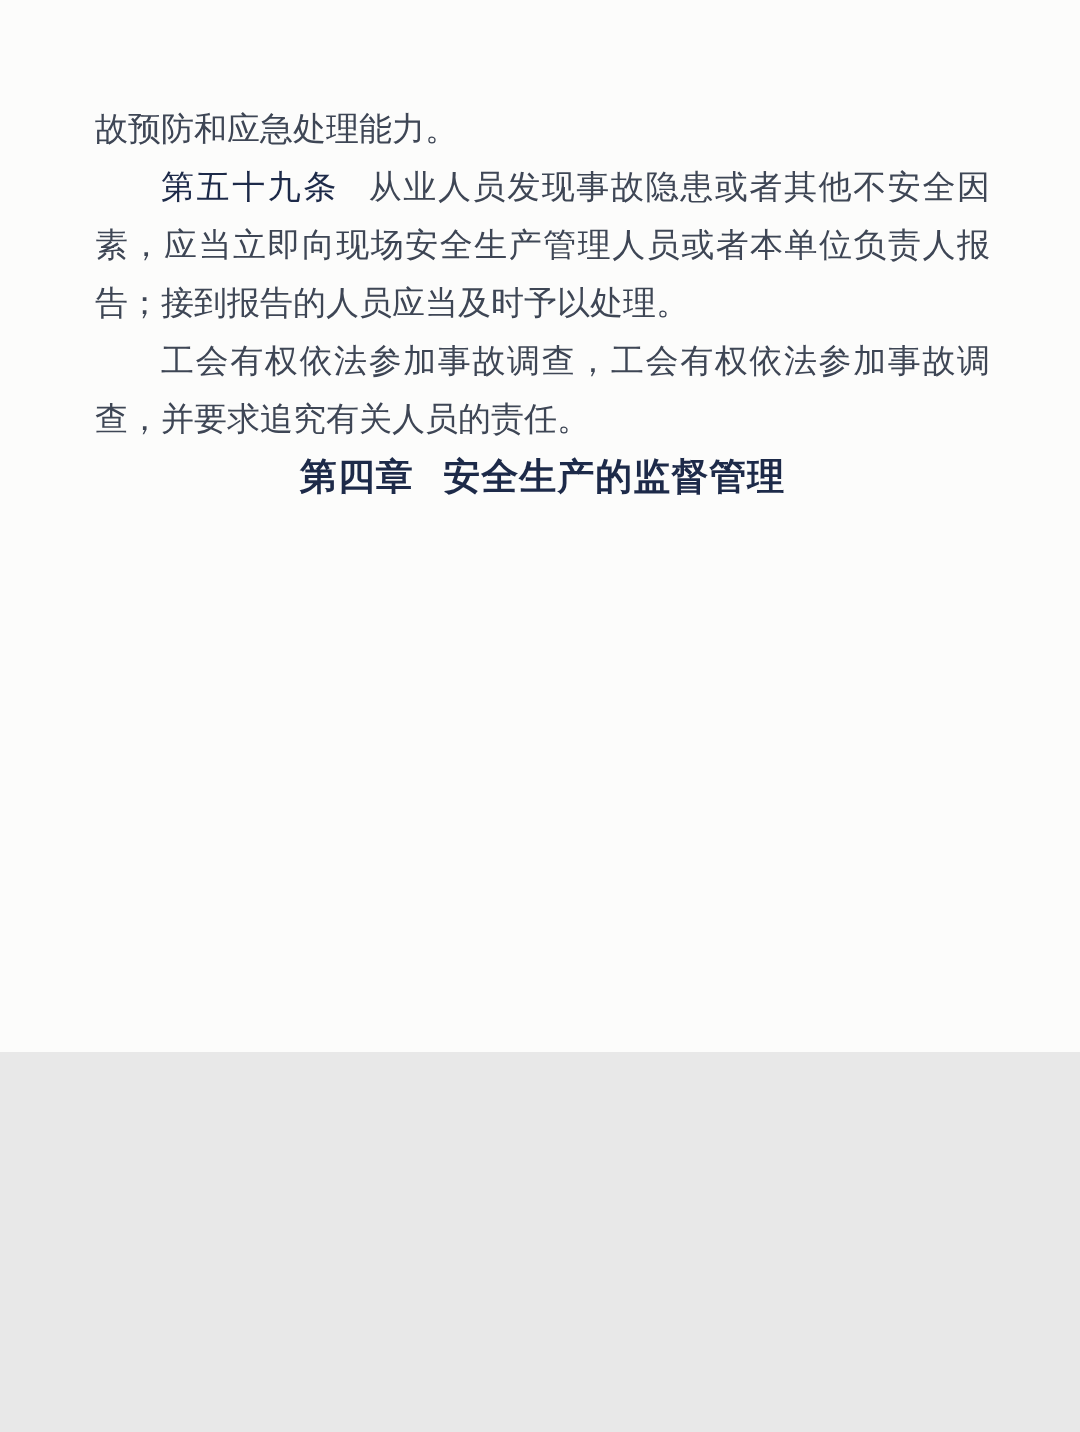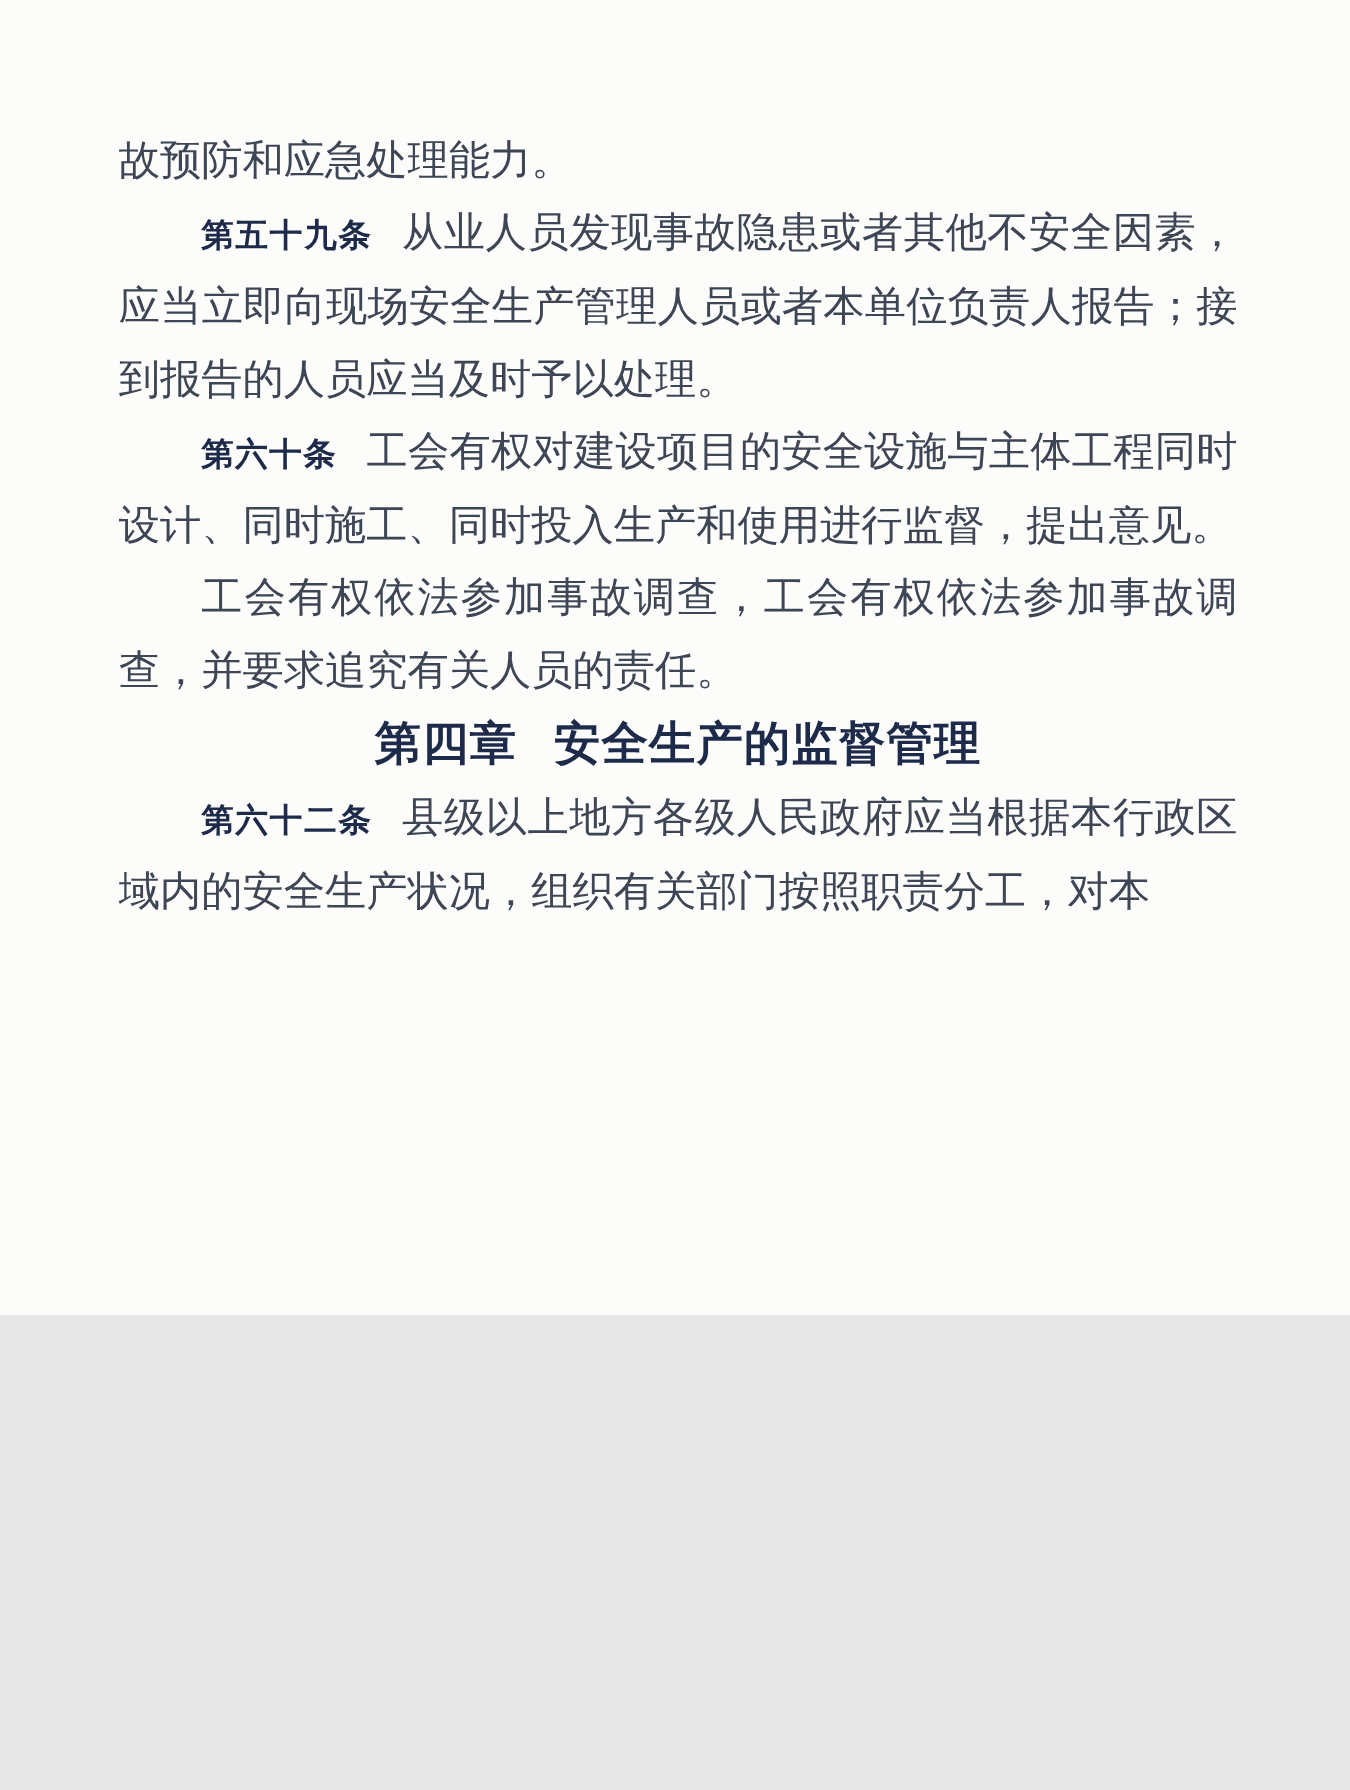--- a/index.html
+++ b/index.html
@@ -27,22 +27,22 @@
   }
   p.para {
     margin: 0;
     padding: 0;
   }
   p.indent {
     text-indent: 2em;
   }
   .article-no {
     font-family: "Liberation Sans", "DejaVu Sans", sans-serif;
-    font-weight: 700;
-    font-size: 26px;
+    font-weight: 400;
+    font-size: 33px;
     color: #1d2a49;
     letter-spacing: 1px;
     margin-right: 0.9em;
   }
   .chapter-heading {
     margin: 0;
     padding: 0;
     text-align: center;
     text-indent: 0;
     line-height: 58px;
@@ -61,24 +61,22 @@
 </head>
 <body>
 
 <div class="page">
   <div class="doc">
 
     <p class="para"><span>故预防和应急处理能力。</span></p>
 
     <p class="para indent"><span class="article-no">第五十九条</span><span>从业人员发现事故隐患或者其他不安全因素，应当立即向现场安全生产管理人员或者本单位负责人报告；接到报告的人员应当及时予以处理。</span></p>
 
-    <p class="para indent"><span class="article-no">第六十条</span><span>工会有权对建设项目的安全设施与主体工程同时设计、同时施工、同时投入生产和使用进行监督，提出意见。</span></p>
 
 
     <p class="para indent"><span>工会有权依法参加事故调查，工会有权依法参加事故调查，并要求追究有关人员的责任。</span></p>
 
 
     <p class="para chapter-heading"><span class="chapter-label">第四章</span><span class="chapter-title">安全生产的监督管理</span></p>
 
-    <p class="para indent"><span class="article-no">第六十二条</span><span>县级以上地方各级人民政府应当根据本行政区域内的安全生产状况，组织有关部门按照职责分工，对本</span></p>
 
   </div>
 </div>
 
 </body></html>

